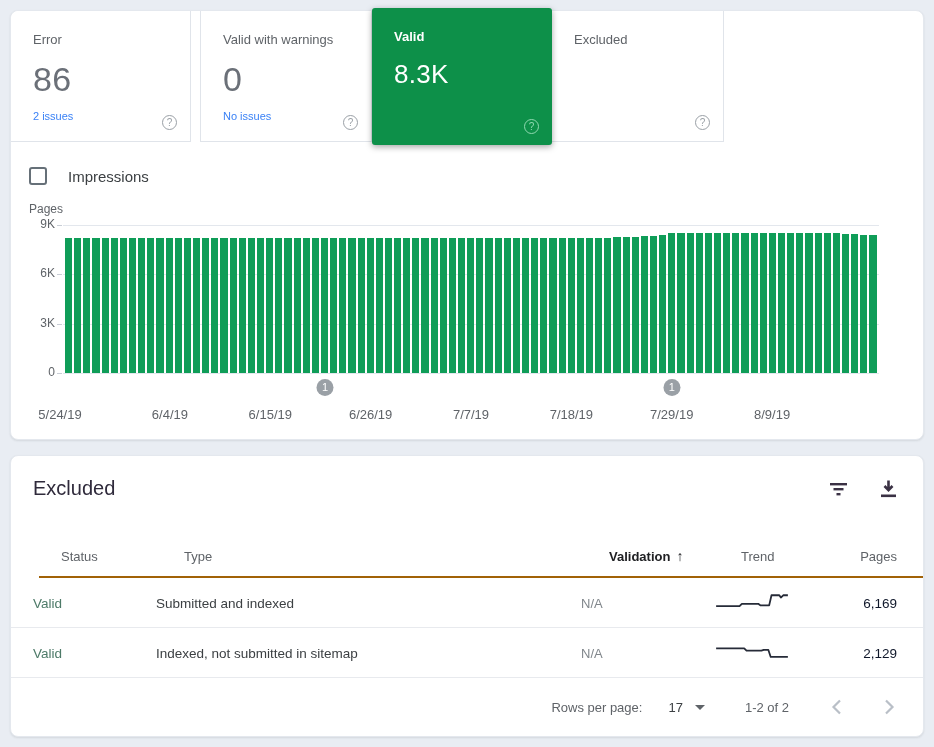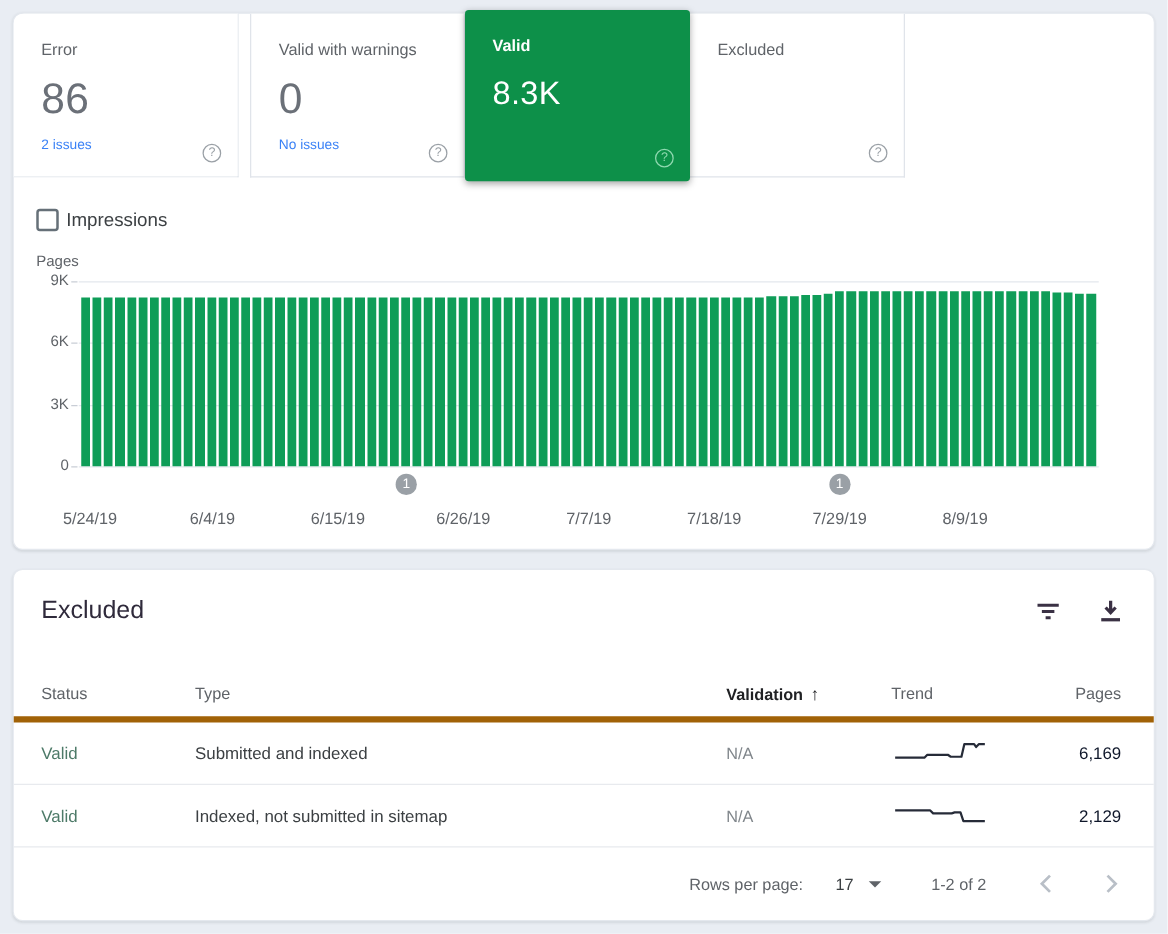--- a/index.html
+++ b/index.html
@@ -32,21 +32,21 @@
   .help-icon { position:absolute; right:13px; bottom:11px; width:15px; height:15px;
                border:1.5px solid #9aa0a6; border-radius:50%; color:#9aa0a6;
                font-size:10px; line-height:13px; text-align:center; cursor:pointer; }
   .card.selected .help-icon { border-color:#8fd9b0; color:#8fd9b0; }
 
   
   #impressions-row { position:absolute; left:18px; top:147px; height:36px;
                      display:flex; align-items:center; cursor:pointer; }
   #impressions-checkbox { width:18px; height:18px; border:2px solid #667078;
                           border-radius:3px; background:#fff; }
-  #impressions-label { margin-left:6px; font-size:15px; color:#3c4043; }
+  #impressions-label { margin-left:21px; font-size:15px; color:#3c4043; }
 
   
   #chart { position:absolute; left:0; top:186px; width:914px; height:244px; }
   #chart-ylabel { position:absolute; left:18px; top:5px; font-size:12px; color:#5f6368; }
   #plot { position:absolute; left:52px; top:28px; width:816px; height:148px; }
   .gridline { position:absolute; left:0; right:0; height:1px; background:#e3e7ed; }
   .ytick { position:absolute; left:0; width:44px; text-align:right;
            font-size:12px; color:#5f6368; }
   .ytick-dash { position:absolute; left:46px; width:5px; height:1px; background:#c9ced6; }
   #bars { position:absolute; left:54px; top:28px; width:812px; height:148px;
@@ -59,21 +59,21 @@
             font-size:13px; color:#5f6368; white-space:nowrap; }
 
   
   #details-title { position:absolute; left:22px; top:21px; font-size:20px; color:#2f2a3b; }
   #details-toolbar { position:absolute; right:24px; top:22px; display:flex; gap:28px; }
   .tool-btn { width:22px; height:22px; display:flex; align-items:center;
               justify-content:center; cursor:pointer; }
 
   #table { position:absolute; left:0; top:80px; width:100%; }
   .trow { position:relative; height:50px; border-bottom:1px solid #e8eaee; cursor:pointer; }
-  .thead-row { position:relative; height:42px; border-bottom:5px solid #a16207; cursor:default; }
+  .thead-row { position:relative; height:42px; border-bottom:2px solid #a16207; cursor:default;margin-left:28px; }
   .cell { position:absolute; top:50%; transform:translateY(-50%); font-size:13.5px; }
   .c-status     { left:22px;  width:110px; }
   .c-type       { left:145px; width:390px; }
   .c-validation { left:570px; width:110px; }
   .c-trend      { left:702px; width:80px;  }
   .c-pages      { right:26px; text-align:right; }
   .thead-row .cell { font-size:13px; color:#5f6368; }
   .thead-row .c-validation { color:#202124; font-weight:bold; }
   .sort-arrow { font-weight:bold; margin-left:6px; font-size:14px; }
   .status-valid { color:#4d7a68; }
@@ -226,21 +226,21 @@
       </div>
     <div id="chart-extras">
         <div class="ytick" style="top: 20px;">9K</div>
         <div class="ytick-dash" style="top: 28px;"></div>
         <div class="ytick" style="top: 69.3333px;">6K</div>
         <div class="ytick-dash" style="top: 77.3333px;"></div>
         <div class="ytick" style="top: 118.667px;">3K</div>
         <div class="ytick-dash" style="top: 126.667px;"></div>
         <div class="ytick" style="top: 168px;">0</div>
         <div class="ytick-dash" style="top: 176px;"></div>
-        <div class="xlabel" style="left: 61px;">5/24/19</div>
+        <div class="xlabel" style="left: 49px;">5/24/19</div>
         <div class="xlabel" style="left: 158.921px;">6/4/19</div>
         <div class="xlabel" style="left: 259.281px;">6/15/19</div>
         <div class="xlabel" style="left: 359.64px;">6/26/19</div>
         <div class="xlabel" style="left: 460px;">7/7/19</div>
         <div class="xlabel" style="left: 560.36px;">7/18/19</div>
         <div class="xlabel" style="left: 660.719px;">7/29/19</div>
         <div class="xlabel" style="left: 761.079px;">8/9/19</div>
         <div class="chart-annotation" style="left: 314.022px;">1</div>
         <div class="chart-annotation" style="left: 660.719px;">1</div>
       </div>

